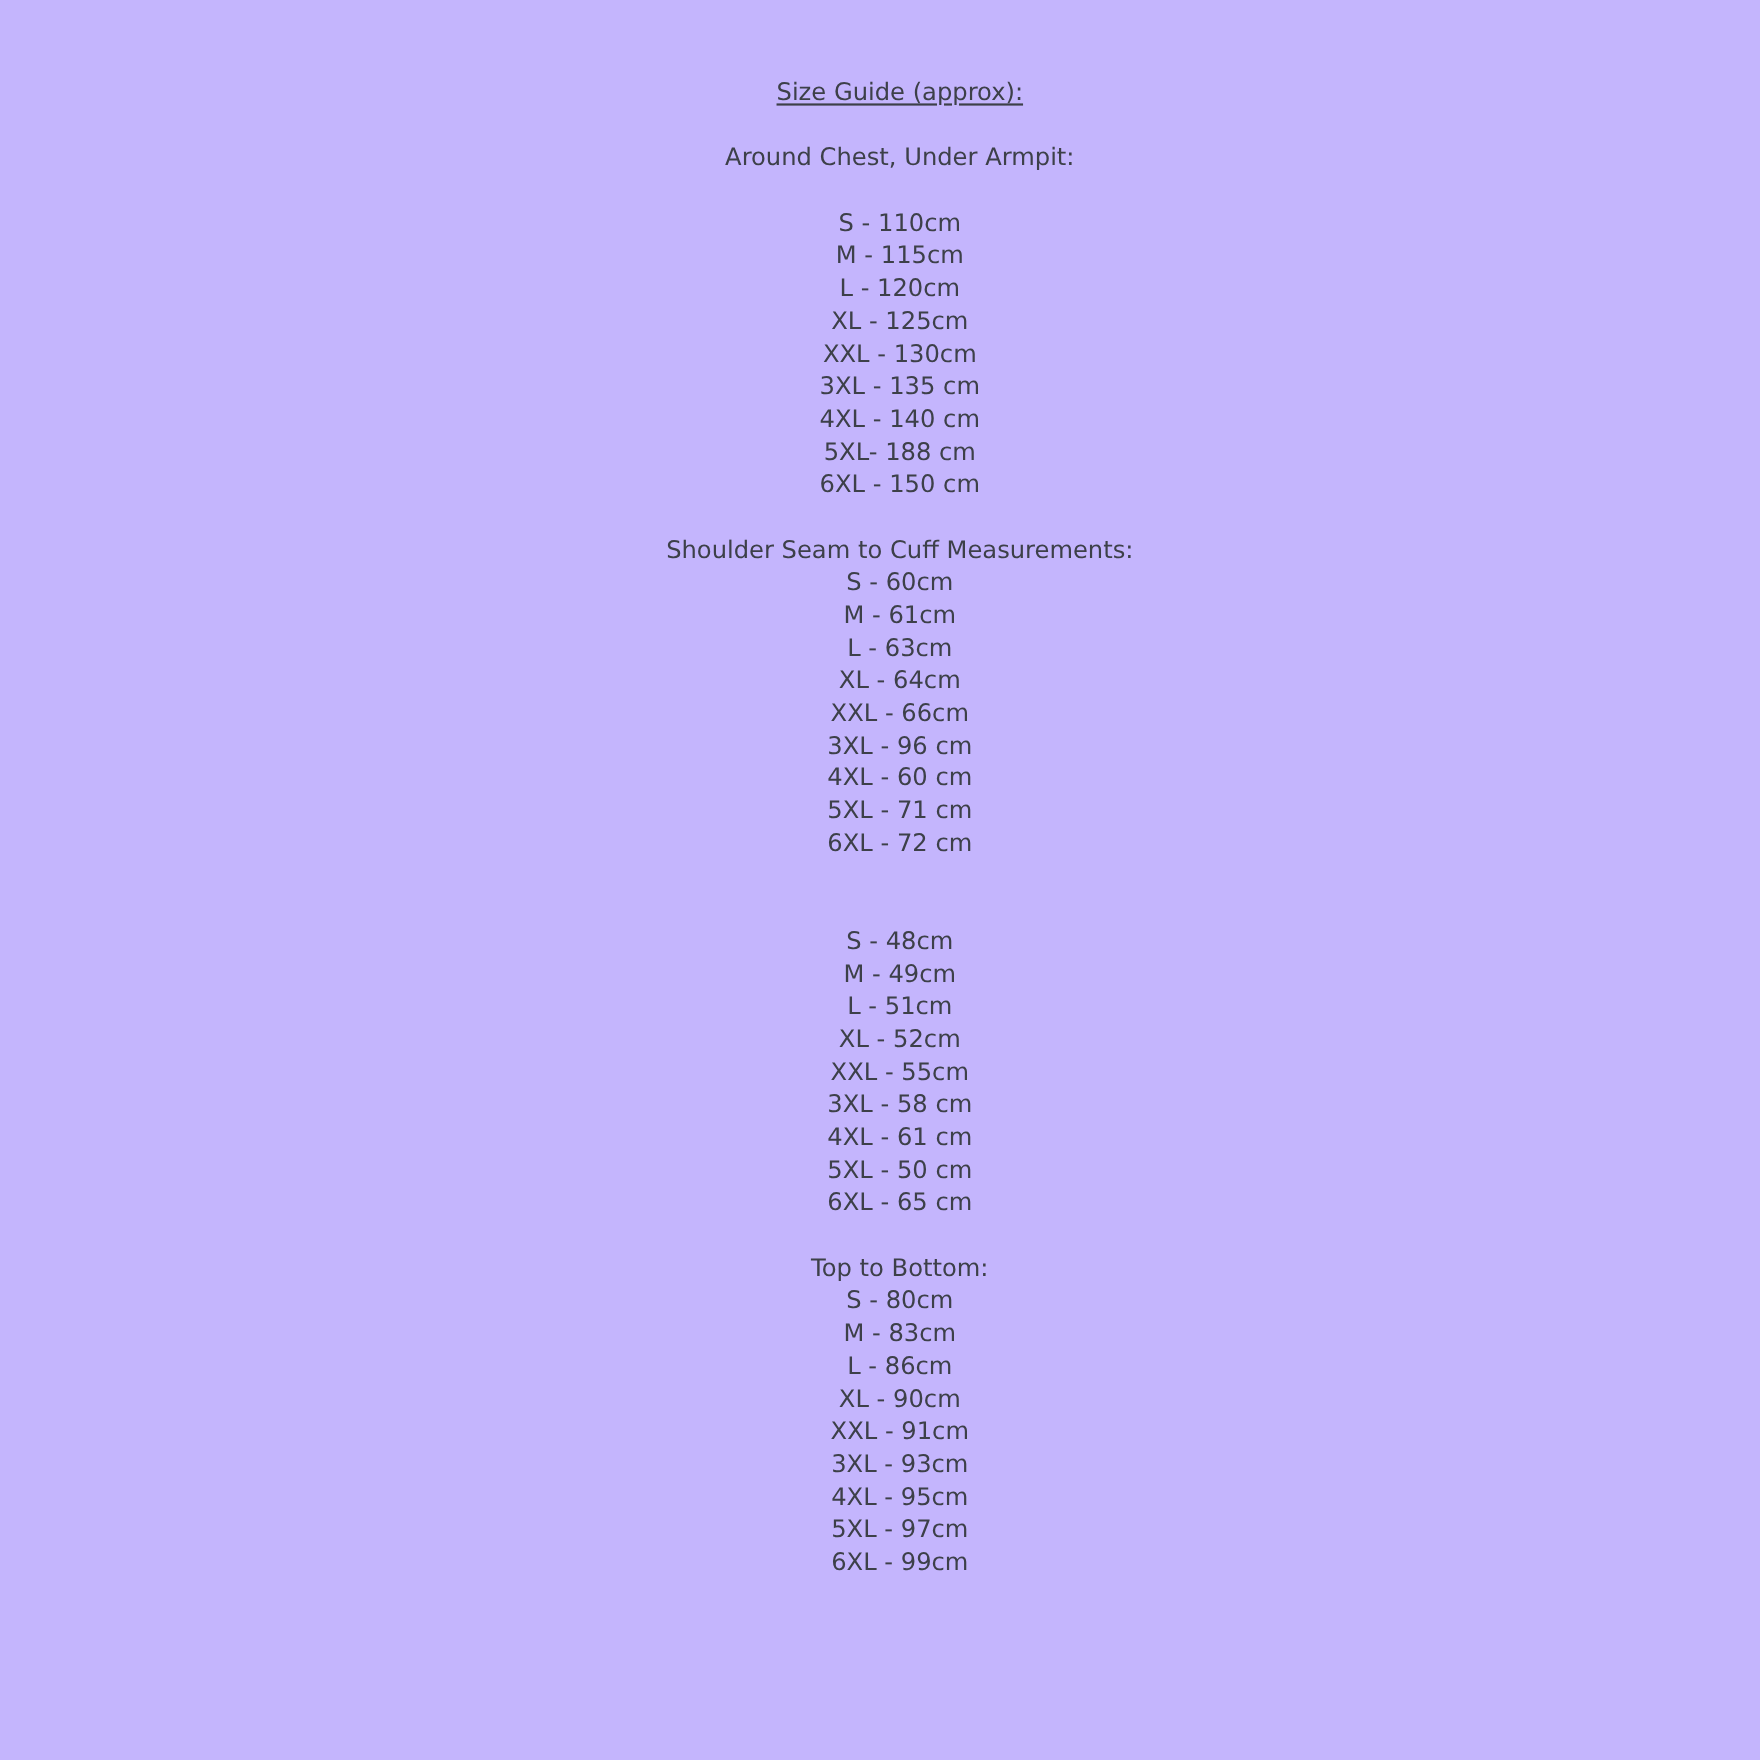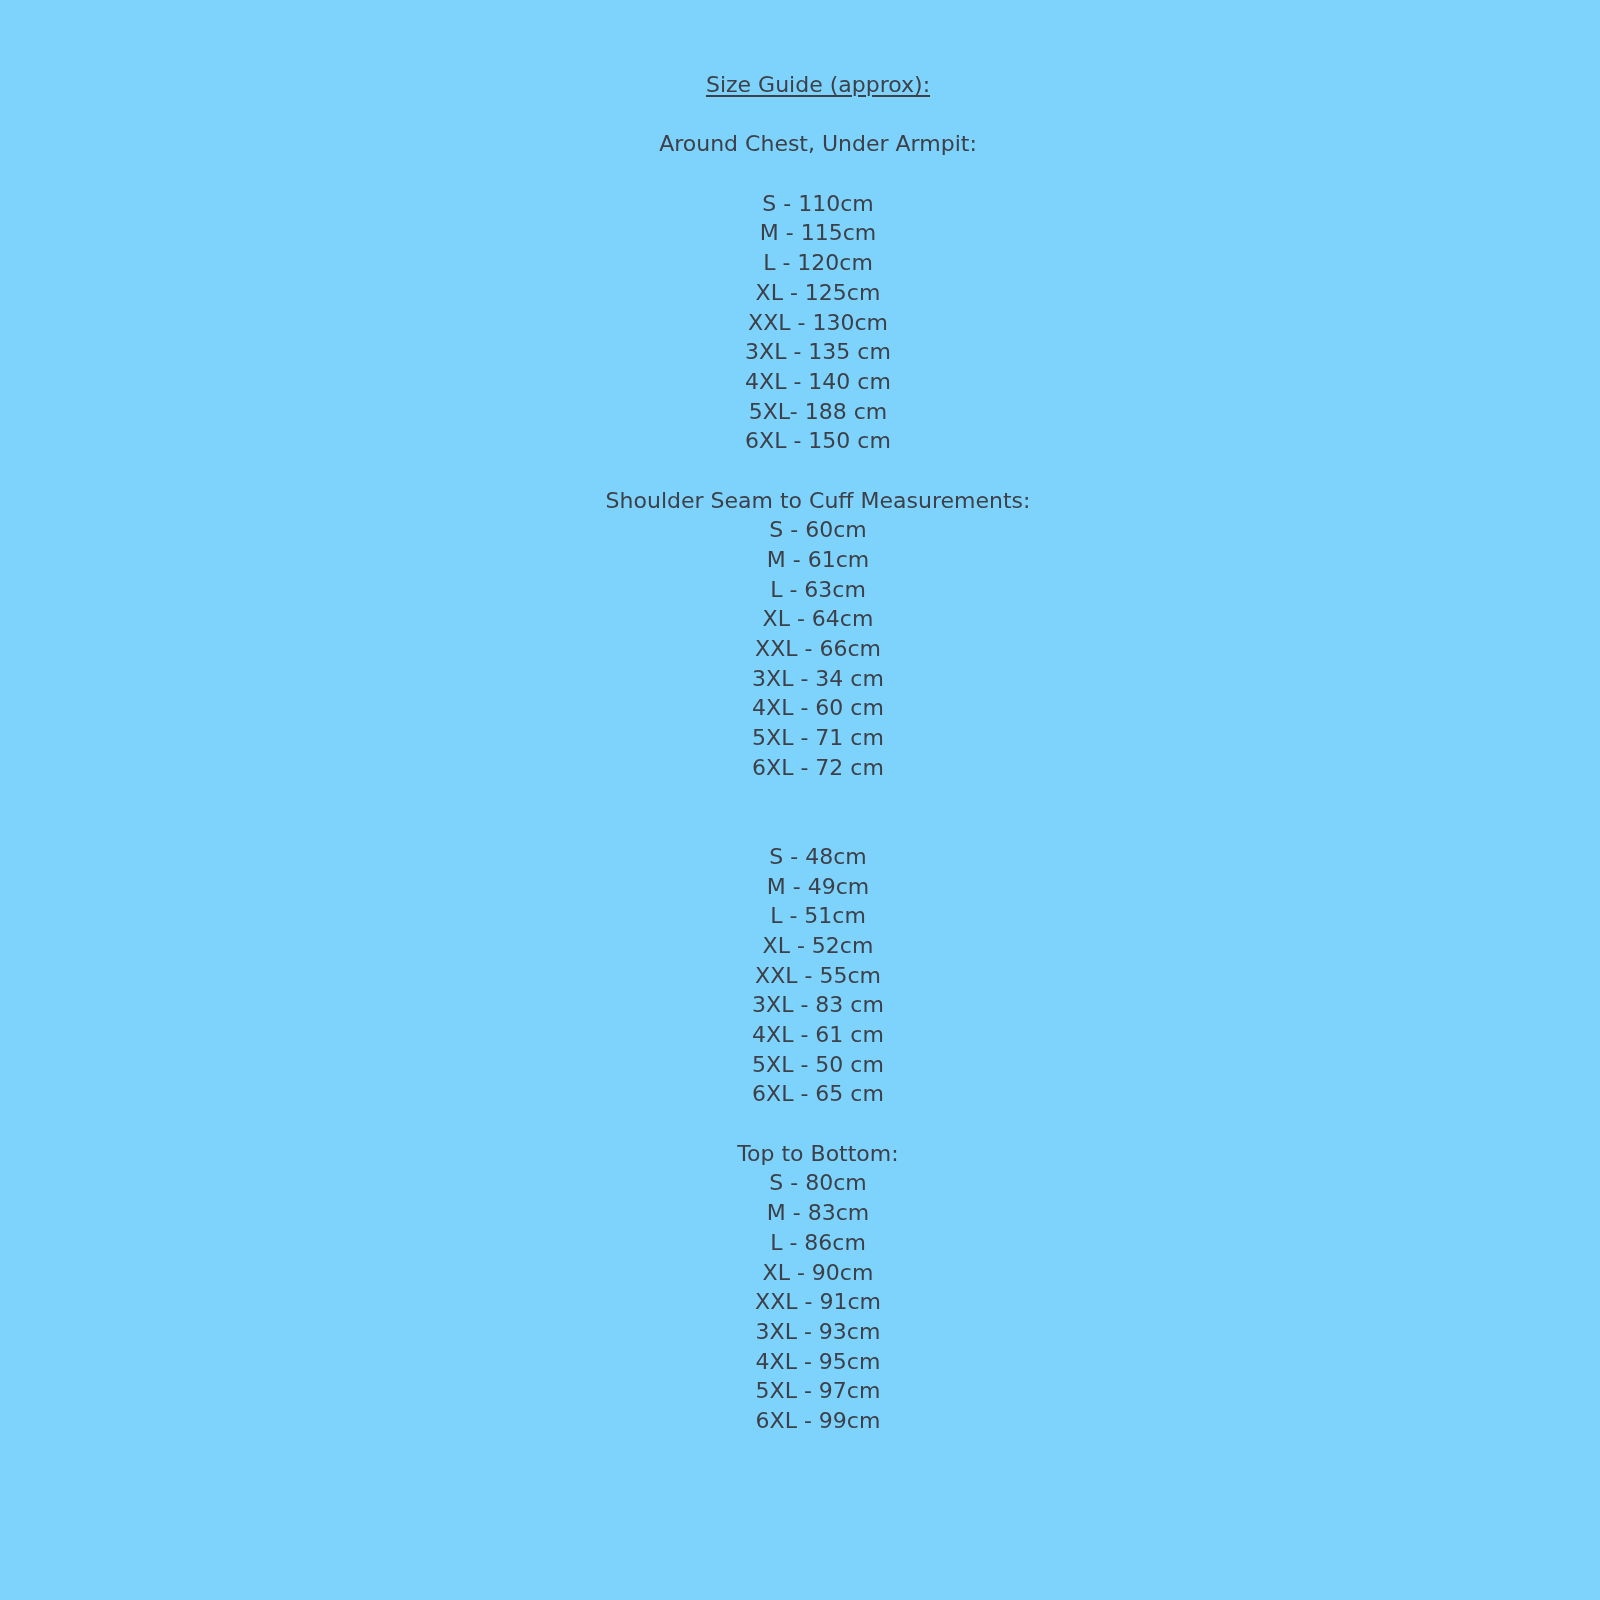--- a/index.html
+++ b/index.html
@@ -5,21 +5,21 @@
   html, body {
     margin: 0;
     padding: 0;
     background: #ffffff;
   }
   .page {
     position: relative;
     width: 1600px;
     height: 1600px;
     box-sizing: border-box;
-    background: #7dd3fc;
+    background: #c4b5fd;
     overflow: hidden;
   }
   .content {
     box-sizing: border-box;
     width: 100%;
     padding-top: 70px;
     padding-left: 36px; 
     font-family: "DejaVu Sans", "Liberation Sans", sans-serif;
     font-size: 22px;
     line-height: 29.7px;
@@ -56,33 +56,33 @@
     <div class="line">5XL- 188 cm</div>
     <div class="line">6XL - 150 cm</div>
     <div class="line"></div>
 
     <div class="line heading">Shoulder Seam to Cuff Measurements:</div>
     <div class="line">S - 60cm</div>
     <div class="line">M - 61cm</div>
     <div class="line">L - 63cm</div>
     <div class="line">XL - 64cm</div>
     <div class="line">XXL - 66cm</div>
-    <div class="line">3XL - 34 cm</div>
+    <div class="line">3XL - 96 cm</div>
     <div class="line">4XL - 60 cm</div>
     <div class="line">5XL - 71 cm</div>
     <div class="line">6XL - 72 cm</div>
     <div class="line"></div>
 
     <div class="line"></div>
     <div class="line">S - 48cm</div>
     <div class="line">M - 49cm</div>
     <div class="line">L - 51cm</div>
     <div class="line">XL - 52cm</div>
     <div class="line">XXL - 55cm</div>
-    <div class="line">3XL - 83 cm</div>
+    <div class="line">3XL - 58 cm</div>
     <div class="line">4XL - 61 cm</div>
     <div class="line">5XL - 50 cm</div>
     <div class="line">6XL - 65 cm</div>
     <div class="line"></div>
 
     <div class="line heading">Top to Bottom:</div>
     <div class="line">S - 80cm</div>
     <div class="line">M - 83cm</div>
     <div class="line">L - 86cm</div>
     <div class="line">XL - 90cm</div>

